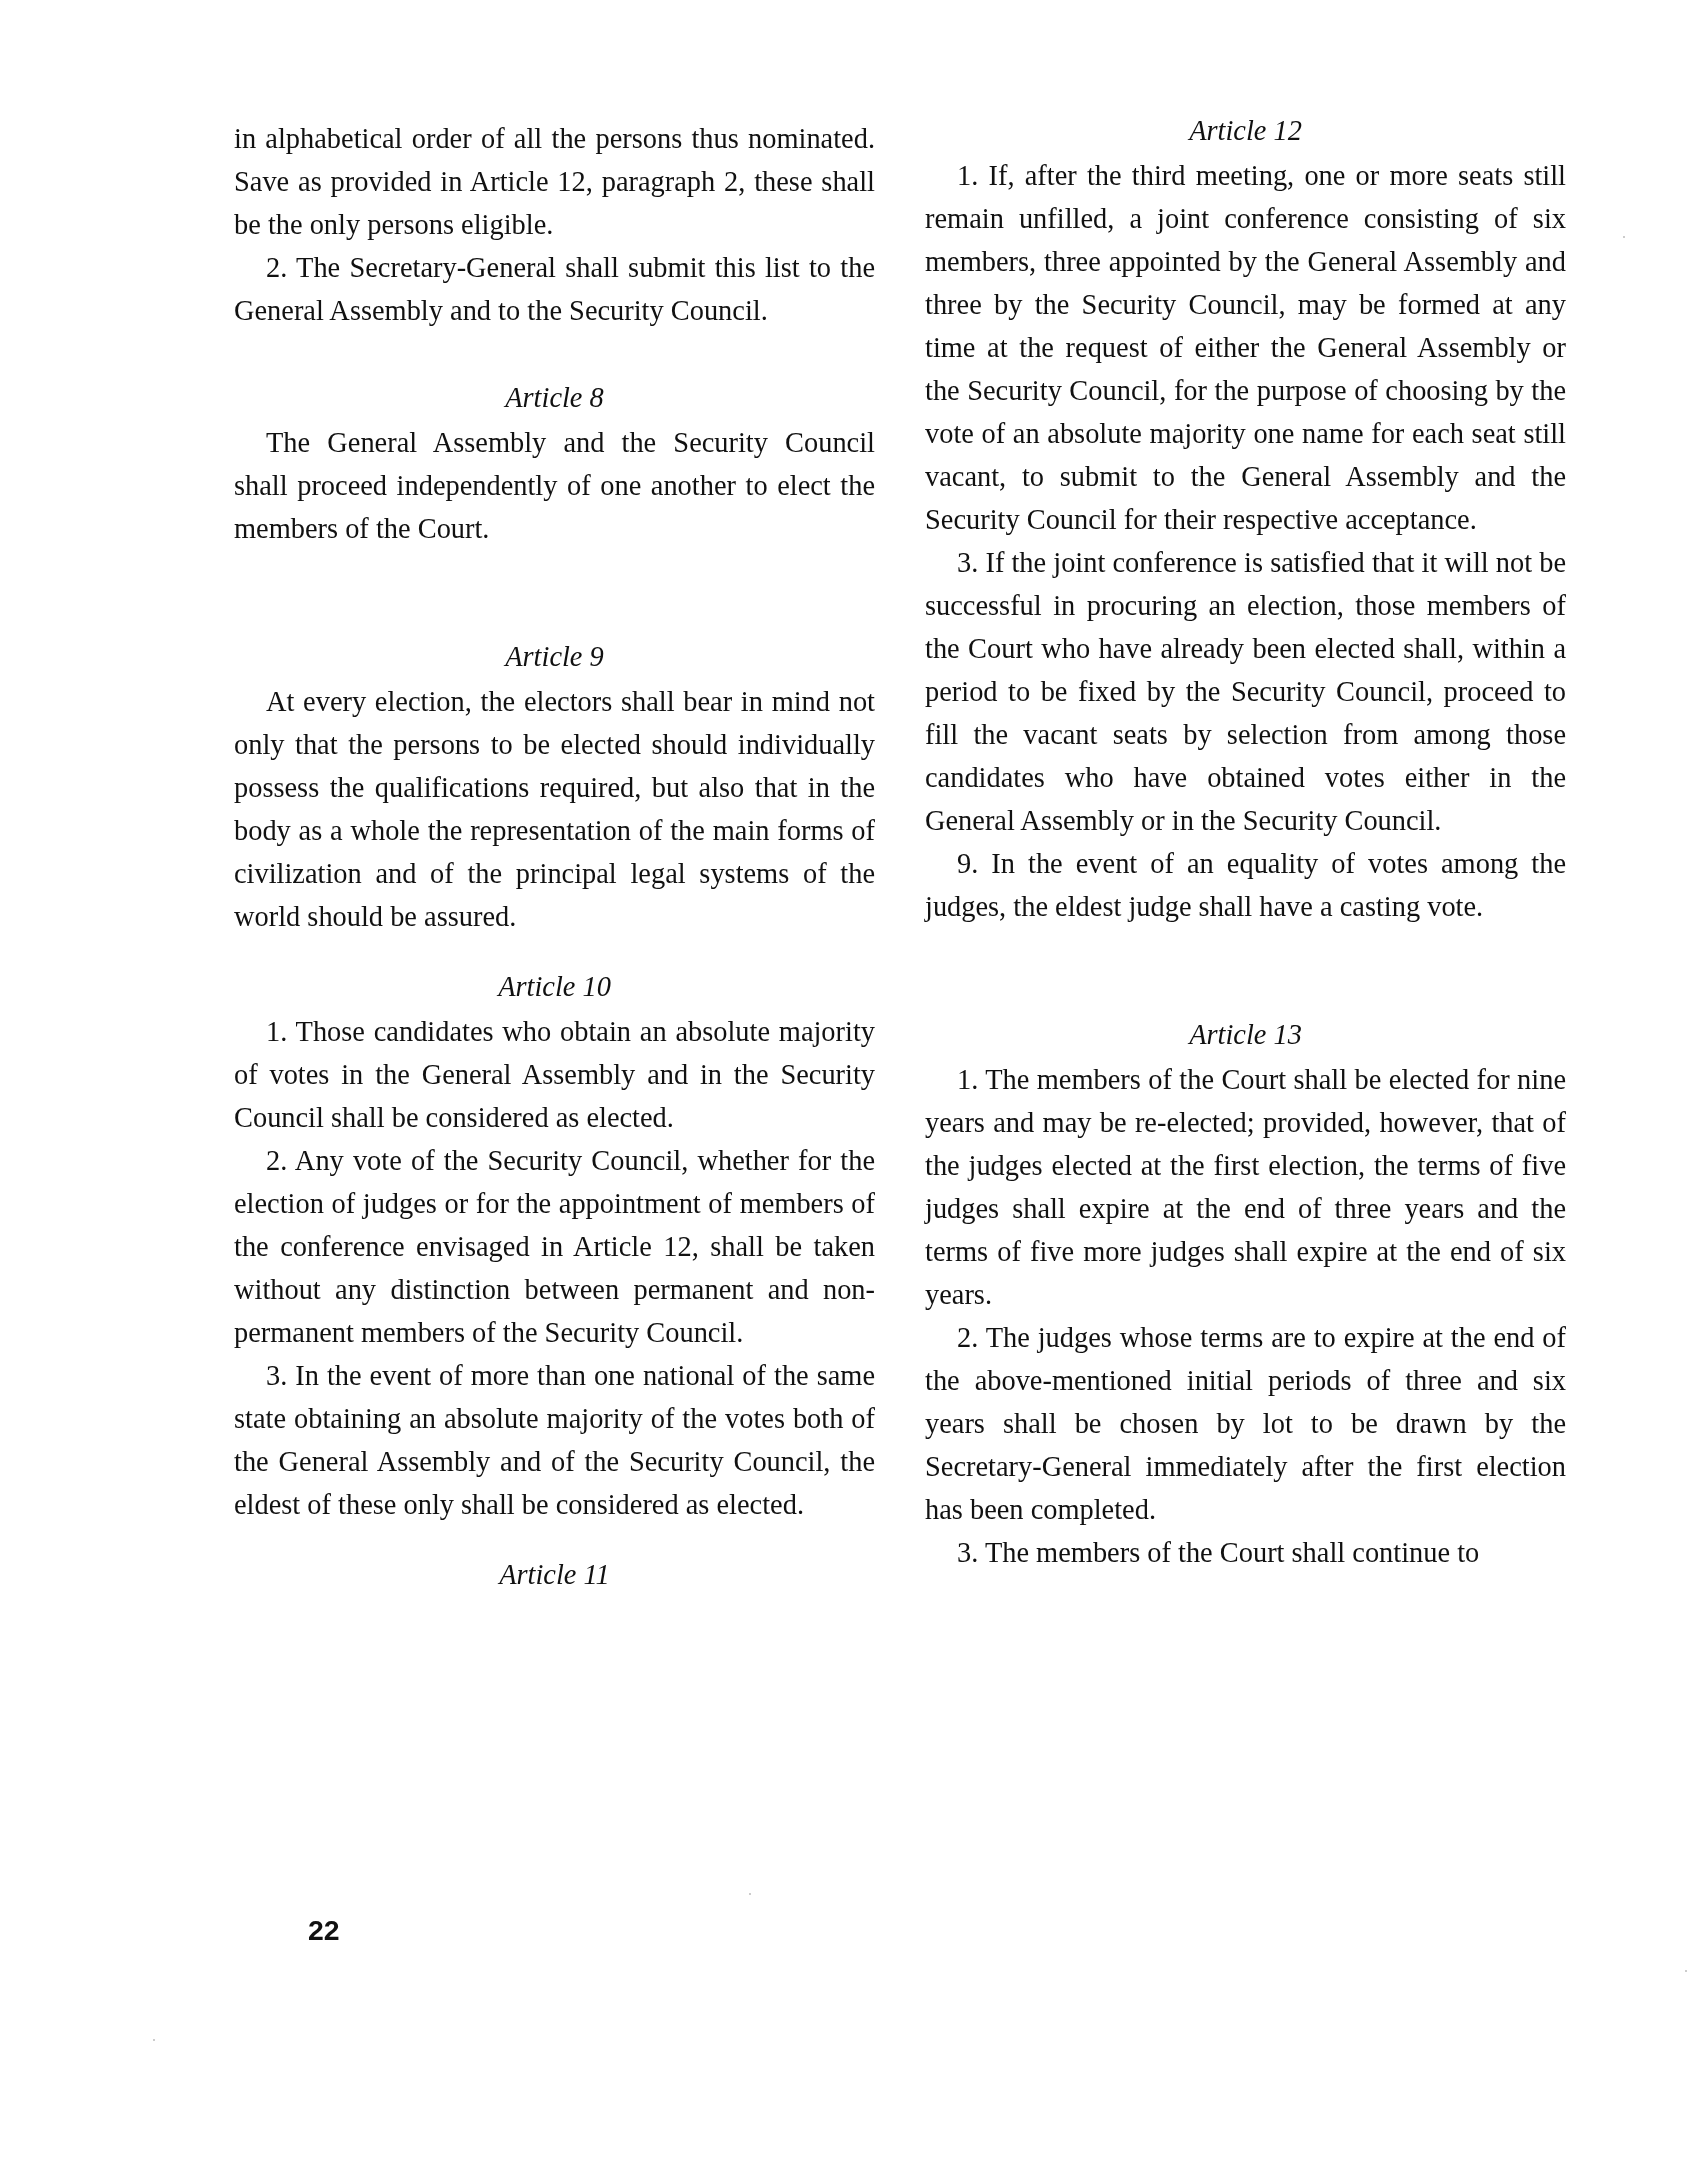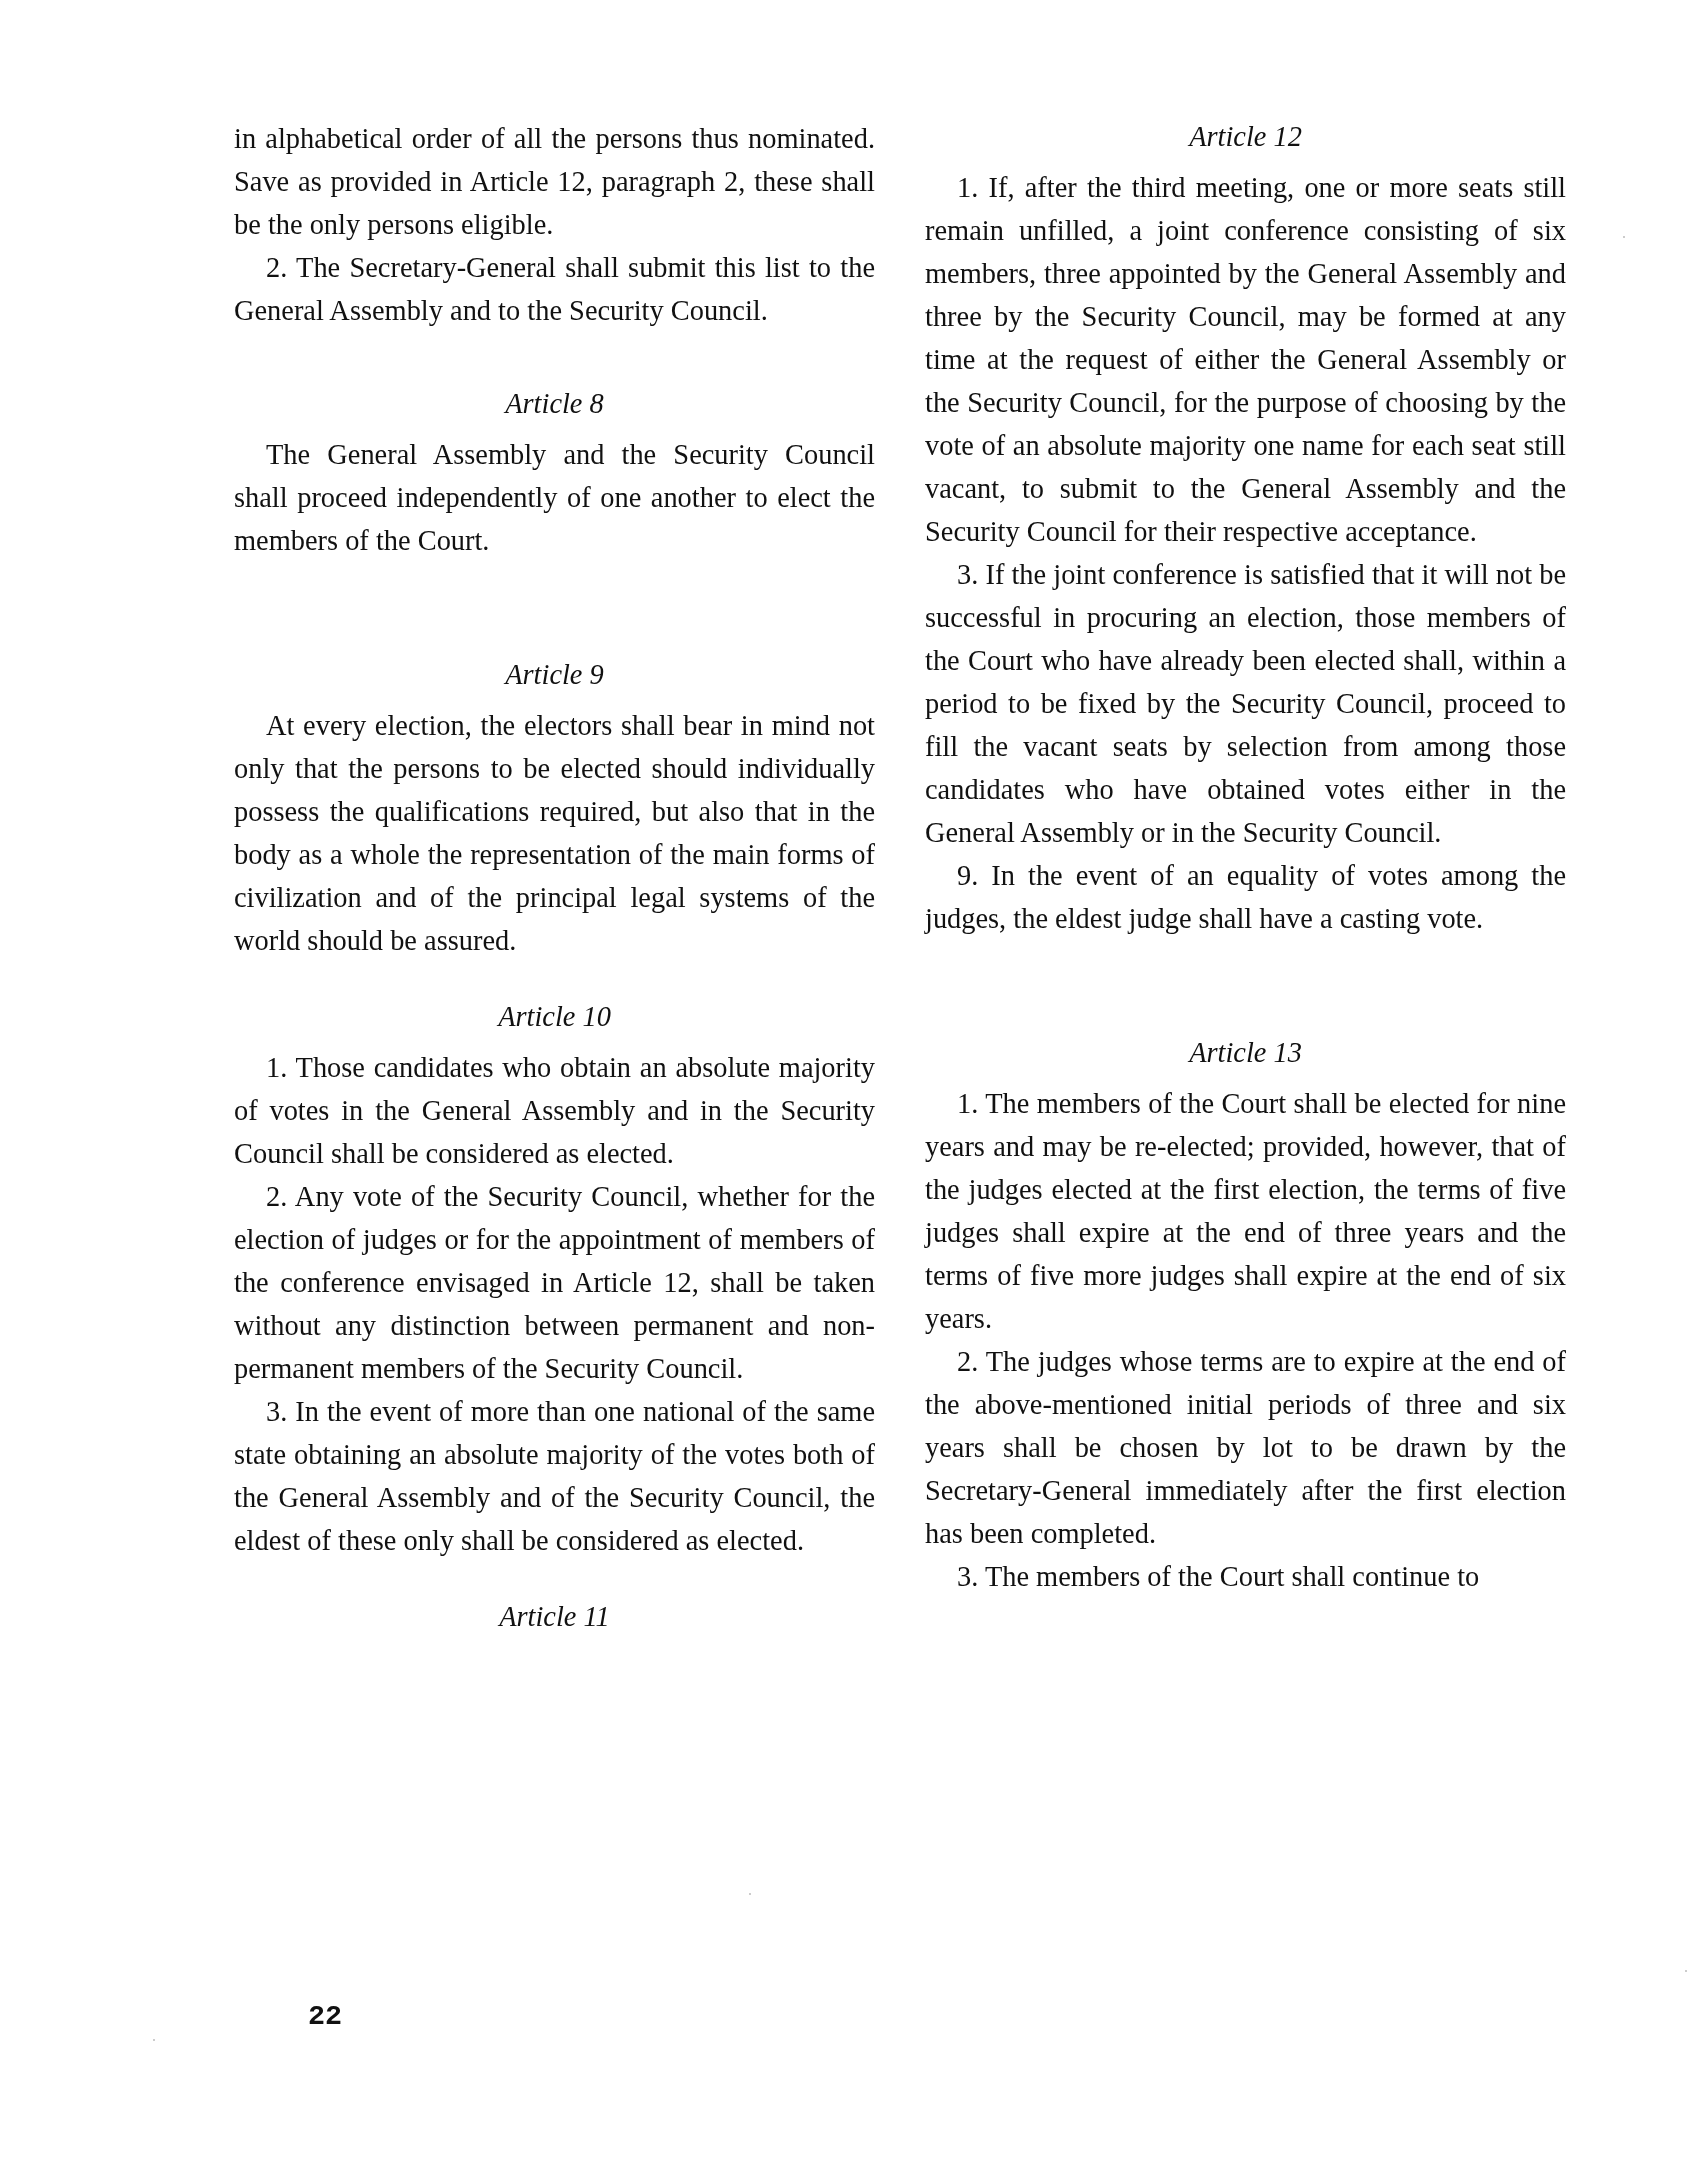--- a/index.html
+++ b/index.html
@@ -2,28 +2,28 @@
 <html style="font-size:11px"><head>
 <meta charset="utf-8">
 <style>
   html, body { margin: 0; padding: 0; background: #ffffff; }
   body { width: 1698px; height: 2183px; position: relative; overflow: hidden; }
   .page { position: absolute; left: 0; top: 0; width: 1379px; height: 2183px; background: #ffffff; color: #111111;
           font-family: "Liberation Serif", "DejaVu Serif", serif; }
   .col { position: absolute; width: 641px; font-size: 28.4px; line-height: 43px; }
   .col.left { left: 234px; top: 117px; }
   .col.right { left: 925px; top: 107px; }
-  .heading { font-style: italic; text-align: center; margin: 8px; font-weight: normal; font-size: 28.4px; line-height: 43px; }
+  .heading { font-style: italic; text-align: center; margin: 2px; font-weight: normal; font-size: 28.4px; line-height: 43px; }
   .para { margin: 0; text-align: justify; text-align-last: left; hyphens: manual; }
   .para.indent { text-indent: 32px; }
   .gap-s { height: 25px; }
   .gap-m { height: 42px; }
   .gap-l { height: 83px; }
-  .pagenum { position: absolute; left: 308px; top: 2000px; font-size: 28.4px; font-weight: bold;
-             font-family: Liberation Mono, monospace; text-align: center; }
+  .pagenum { position: absolute; left: 308px; top: 1914px; font-size: 28.4px; font-weight: bold;
+             font-family: Liberation Sans, sans-serif; text-align: center; }
   .speck { position: absolute; width: 2.1px; height: 2.1px; background: #bbbbbb; border-radius: 50%; }
 </style>
 </head>
 <body>
 
 <div class="page">
 
   <div class="col left">
     <p class="para">in alphabetical order of all the persons thus nominated. Save as provided in Article 12, paragraph 2, these shall be the only persons eligible.</p>
     <p class="para indent">2. The Secretary-General shall submit this list to the General Assembly and to the Security Council.</p>

